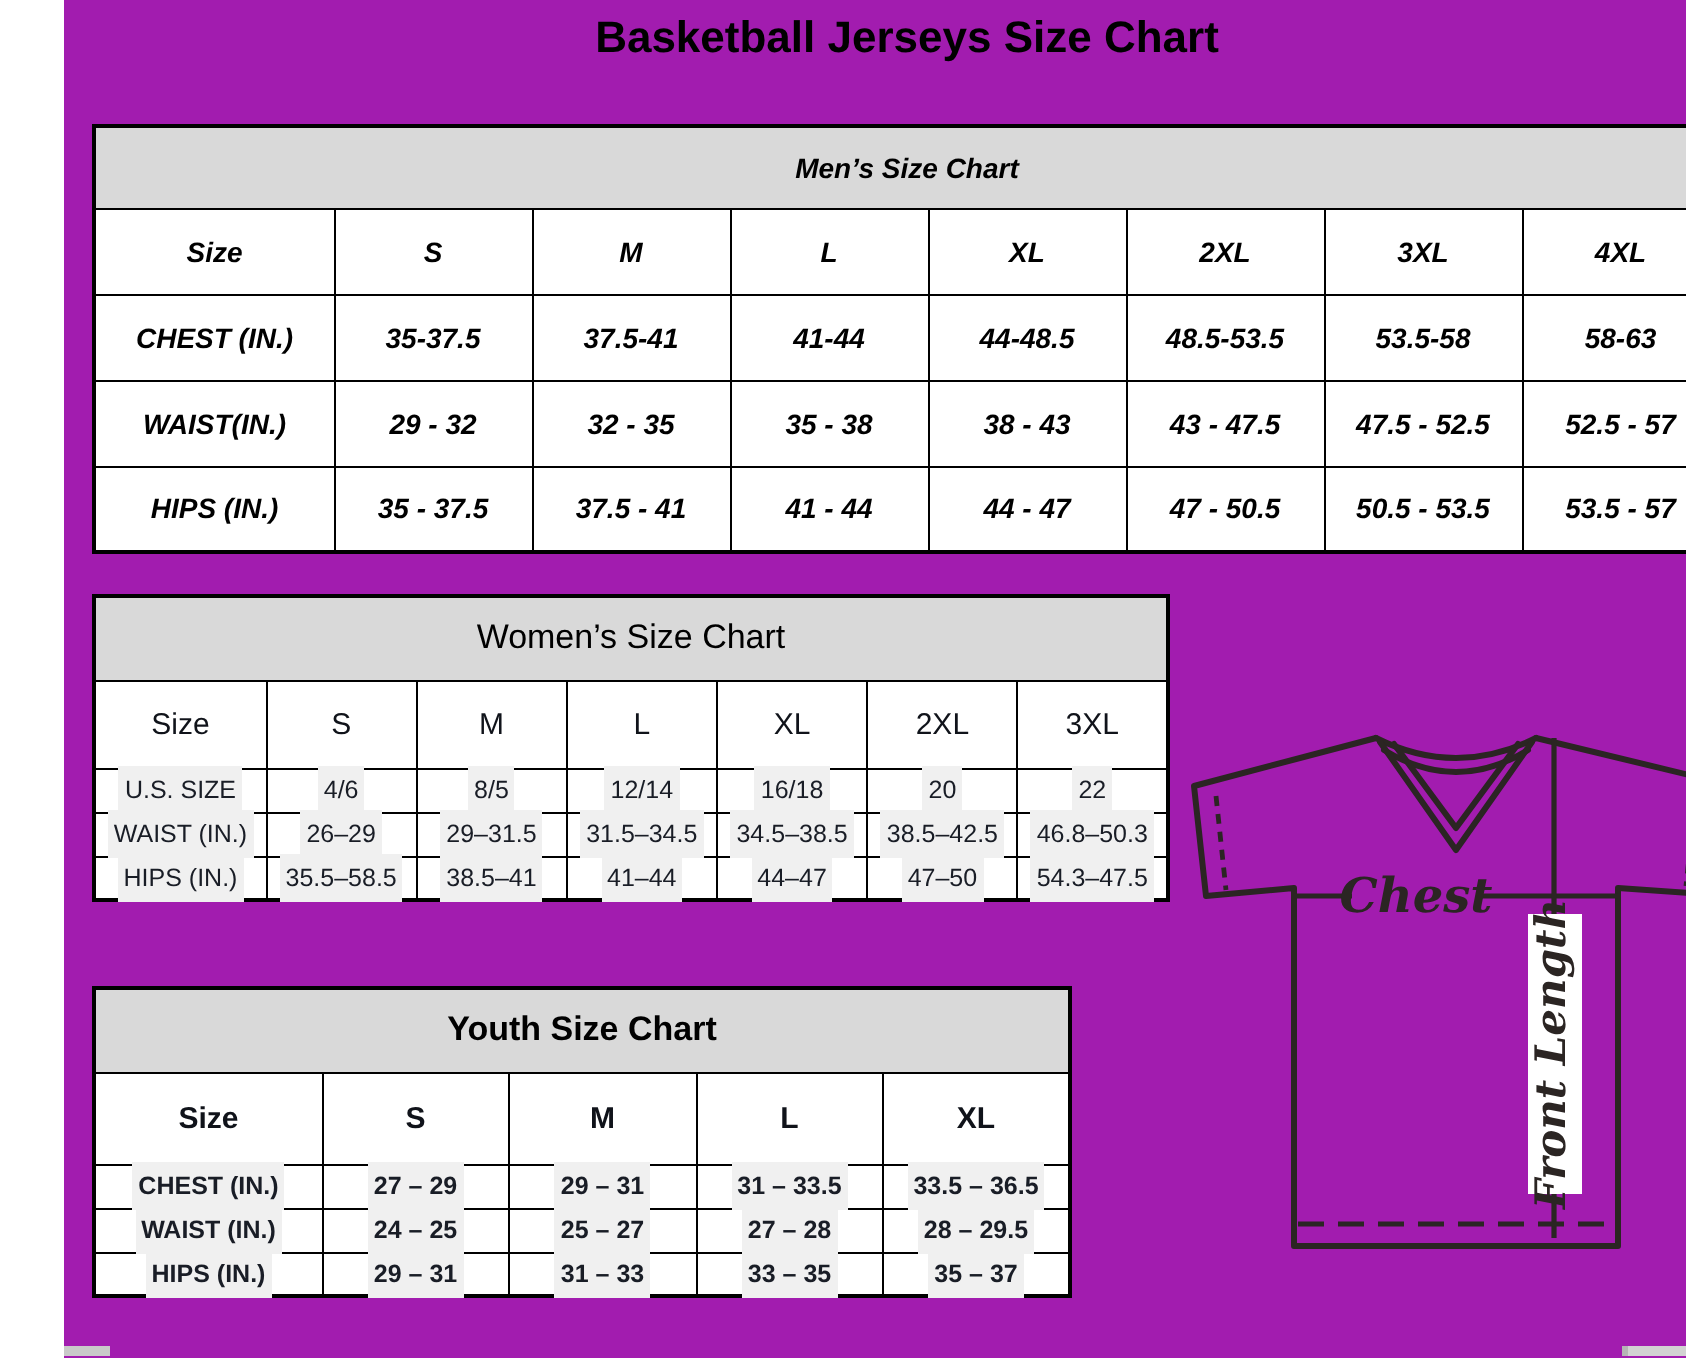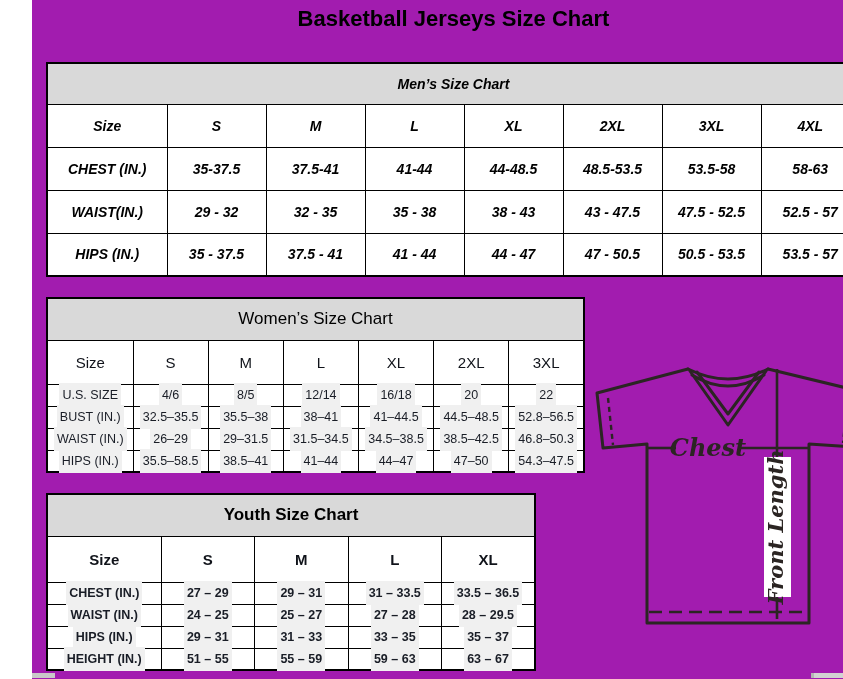--- a/index.html
+++ b/index.html
@@ -136,29 +136,20 @@
     <tr class="data">
       <td><span class="hl">U.S. SIZE</span></td>
       <td><span class="hl">4/6</span></td>
       <td><span class="hl">8/5</span></td>
       <td><span class="hl">12/14</span></td>
       <td><span class="hl">16/18</span></td>
       <td><span class="hl">20</span></td>
       <td><span class="hl">22</span></td>
     </tr>
     <tr class="data">
-      <td><span class="hl">BUST (IN.)</span></td>
-      <td><span class="hl">32.5–35.5</span></td>
-      <td><span class="hl">35.5–38</span></td>
-      <td><span class="hl">38–41</span></td>
-      <td><span class="hl">41–44.5</span></td>
-      <td><span class="hl">44.5–48.5</span></td>
-      <td><span class="hl">52.8–56.5</span></td>
-    </tr>
-    <tr class="data">
       <td><span class="hl">WAIST (IN.)</span></td>
       <td><span class="hl">26–29</span></td>
       <td><span class="hl">29–31.5</span></td>
       <td><span class="hl">31.5–34.5</span></td>
       <td><span class="hl">34.5–38.5</span></td>
       <td><span class="hl">38.5–42.5</span></td>
       <td><span class="hl">46.8–50.3</span></td>
     </tr>
     <tr class="data">
       <td><span class="hl">HIPS (IN.)</span></td>
@@ -205,27 +196,20 @@
       <td><span class="hl">27 – 28</span></td>
       <td><span class="hl">28 – 29.5</span></td>
     </tr>
     <tr class="data">
       <td><span class="hl">HIPS (IN.)</span></td>
       <td><span class="hl">29 – 31</span></td>
       <td><span class="hl">31 – 33</span></td>
       <td><span class="hl">33 – 35</span></td>
       <td><span class="hl">35 – 37</span></td>
     </tr>
-    <tr class="data">
-      <td><span class="hl">HEIGHT (IN.)</span></td>
-      <td><span class="hl">51 – 55</span></td>
-      <td><span class="hl">55 – 59</span></td>
-      <td><span class="hl">59 – 63</span></td>
-      <td><span class="hl">63 – 67</span></td>
-    </tr>
   </tbody>
     </table>
 
   <div class="jersey-wrap">
     <svg width="288" height="312" viewBox="0 0 288 312" xmlns="http://www.w3.org/2000/svg">
       <g stroke="#2b2523" stroke-width="3" fill="none" stroke-linejoin="round" stroke-linecap="round">
 
         <path d="M101,12 L10,36 L16,91 L60,87 L60,266 L222,266 L222,87 L266,90 L272,34 L181,12"></path>
 
         <path d="M101,12 Q141,32 181,12"></path>

